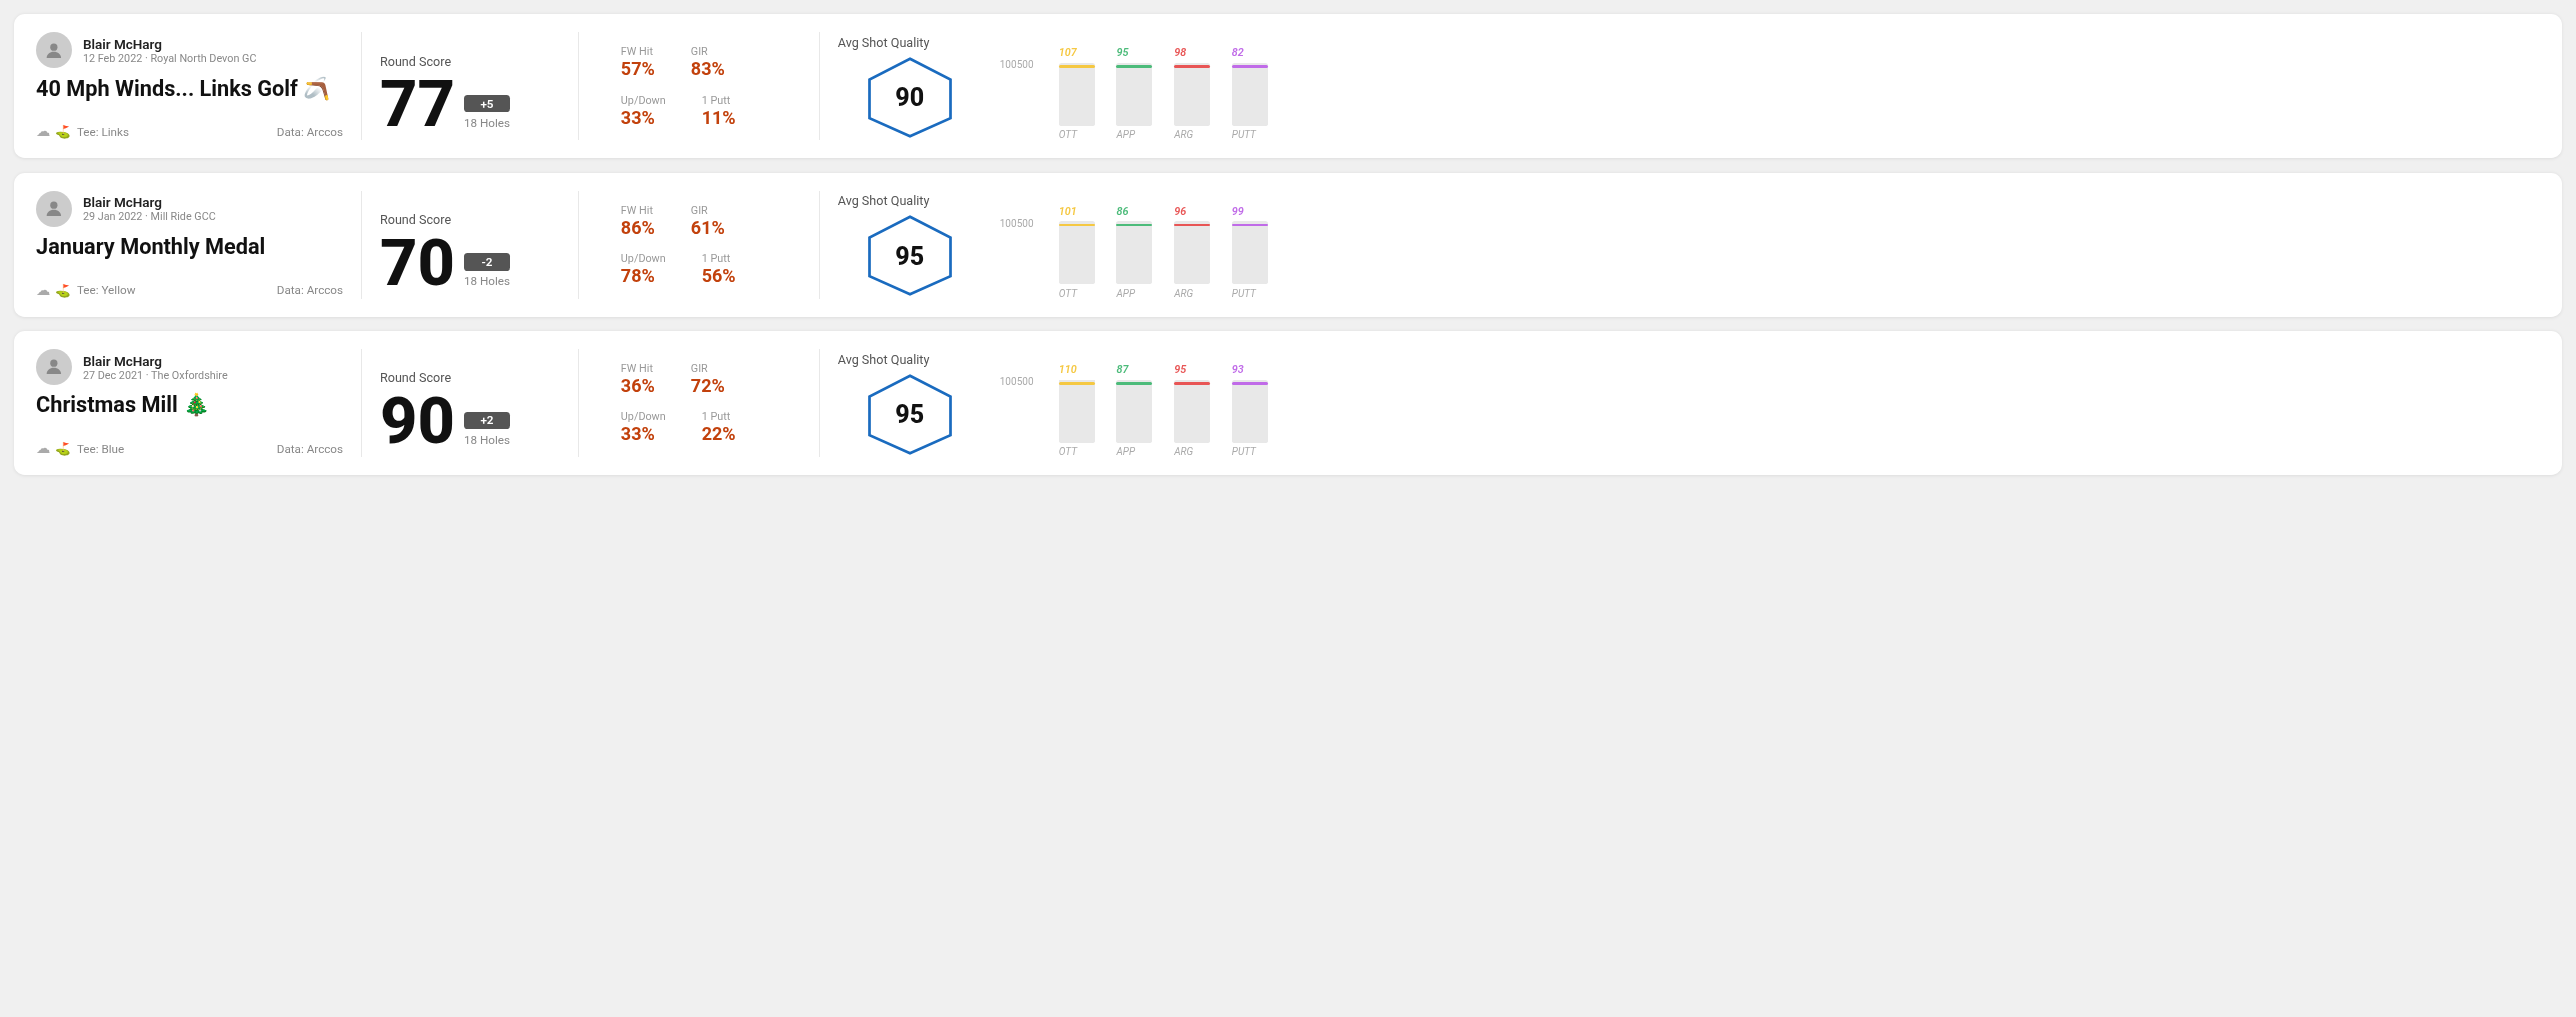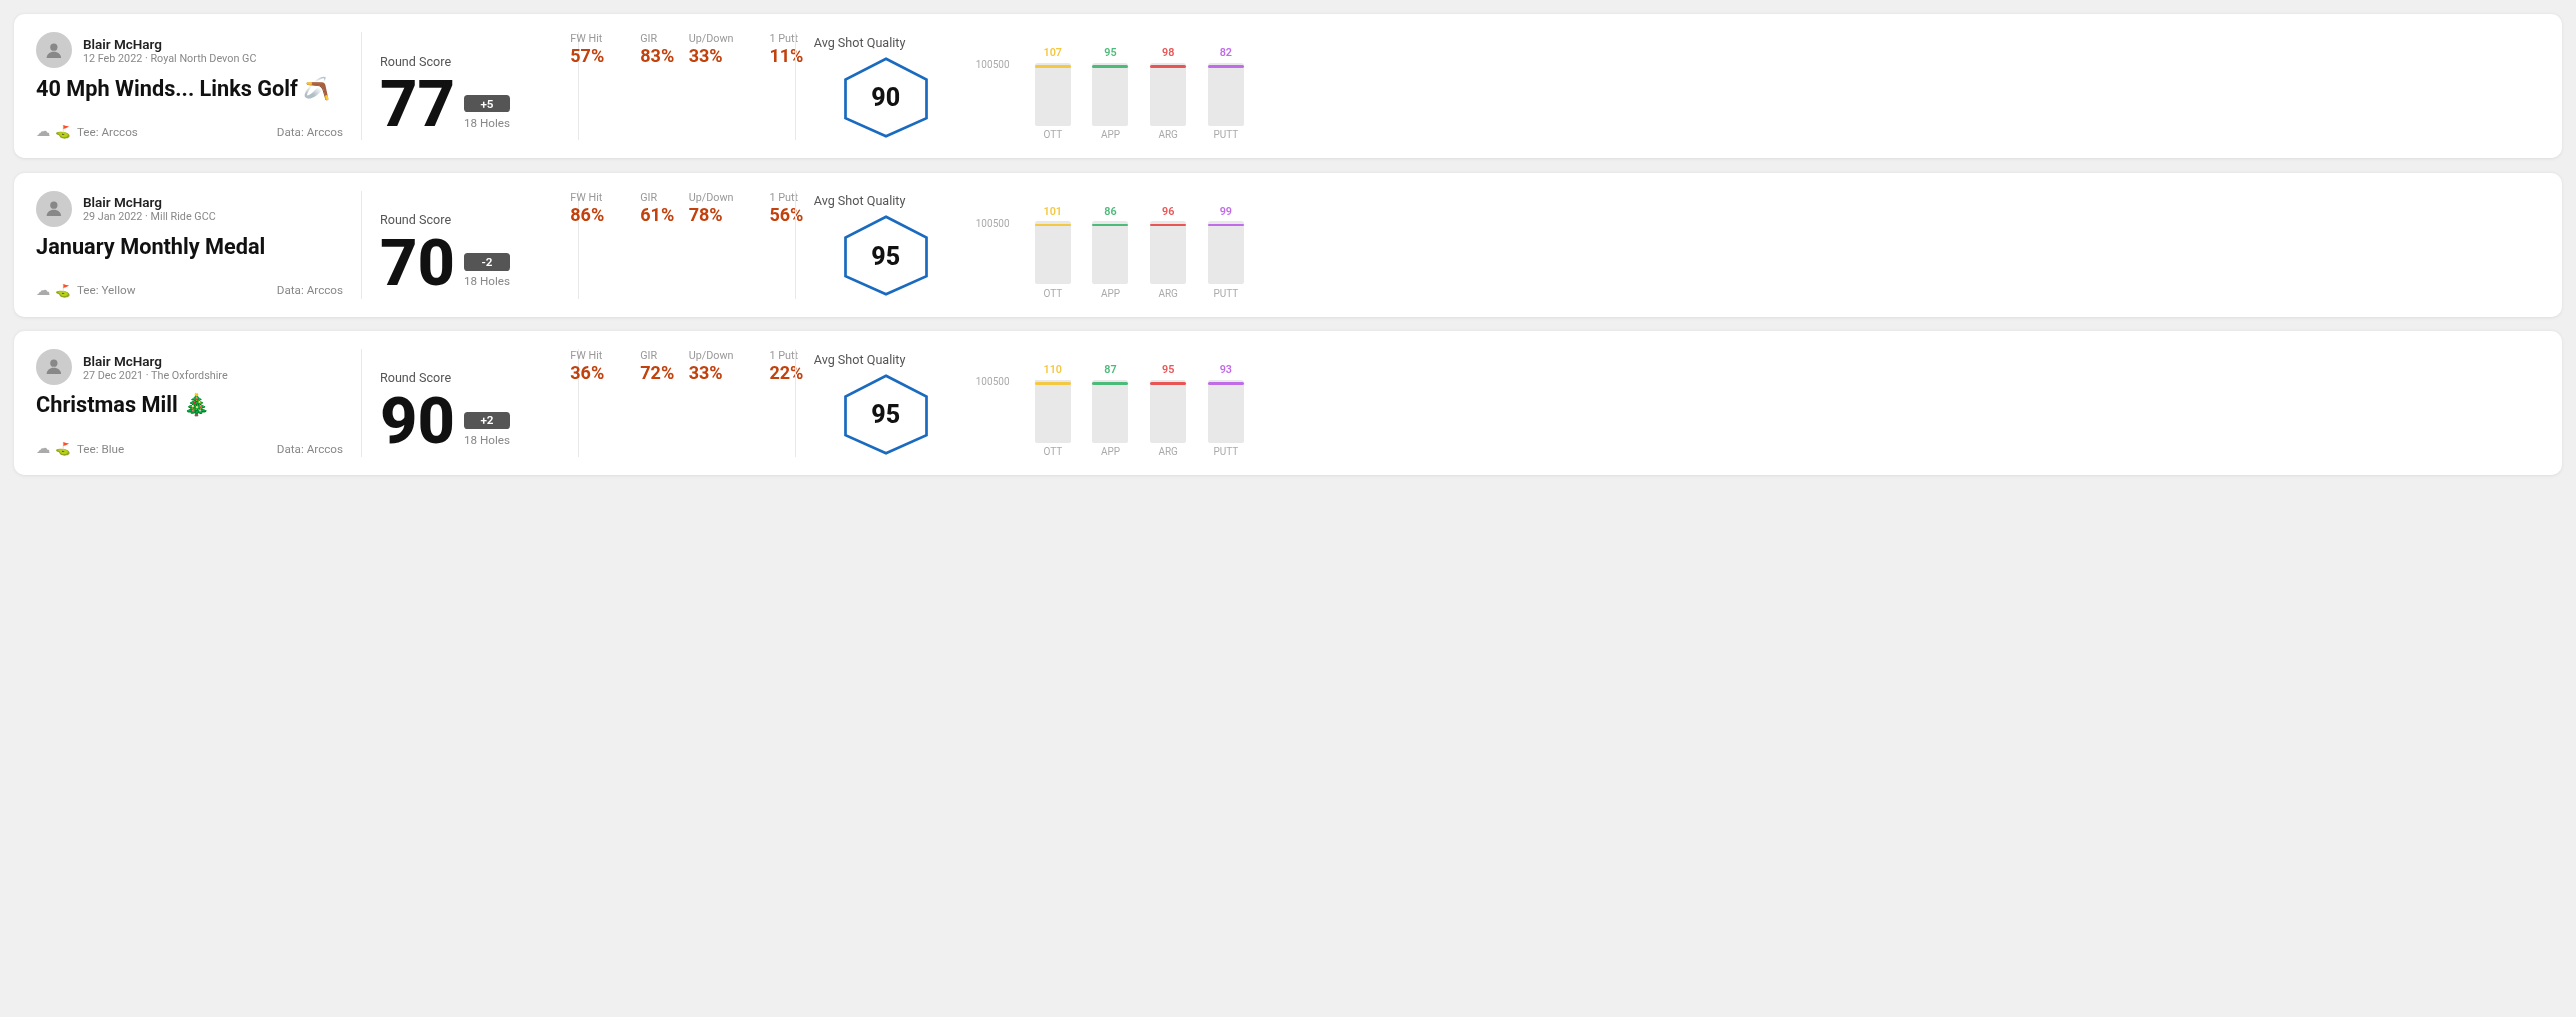--- a/index.html
+++ b/index.html
@@ -143,23 +143,24 @@
     .holes-text {
       font-size: 11.7px;
       color: #888;
       text-align: right;
     }
 
     .stats-section {
       width: 180px;
       flex-shrink: 0;
       display: flex;
-      flex-direction: row;
+      flex-direction: column;
       justify-content: center;
       gap: 14.4px;
+      margin-left: 24px;
     }
 
     .stats-row {
       display: flex;
       gap: 36px;
     }
 
     .stat-item .stat-label {
       font-size: 10.8px;
       color: #999;
@@ -229,22 +230,23 @@
       height: 81px;
       padding-bottom: 21.7px;
       font-size: 10px;
       color: #aaa;
       margin-right: 3.6px;
     }
 
     .bar-group {
       display: flex;
       flex-direction: column;
-      align-items: center;
+      align-items: flex-start;
       gap: 3.6px;
+      font-style: italic;
     }
 
     .bar-top-value {
       font-size: 10.8px;
       font-weight: 600;
     }
 
     .bar-wrapper {
       width: 36px;
       height: 63px;
@@ -304,21 +306,21 @@
             <div class="name">Blair McHarg</div>
             <div class="meta">12 Feb 2022 · Royal North Devon GC</div>
           </div>
         </div>
         <div class="round-title">40 Mph Winds... Links Golf 🪃</div>
       </div>
       <div class="bottom-row">
         <div class="tee-info">
           <span class="icon-cloud">☁</span>
           <span class="icon-golf">⛳</span>
-          <span>Tee: Arccos</span>
+          <span>Tee: Links</span>
         </div>
         <span>Data: Arccos</span>
       </div>
     </div>
 
     <div class="divider"></div>
 
     <div class="score-section">
       <div class="score-label">Round Score</div>
       <div class="score-row">

